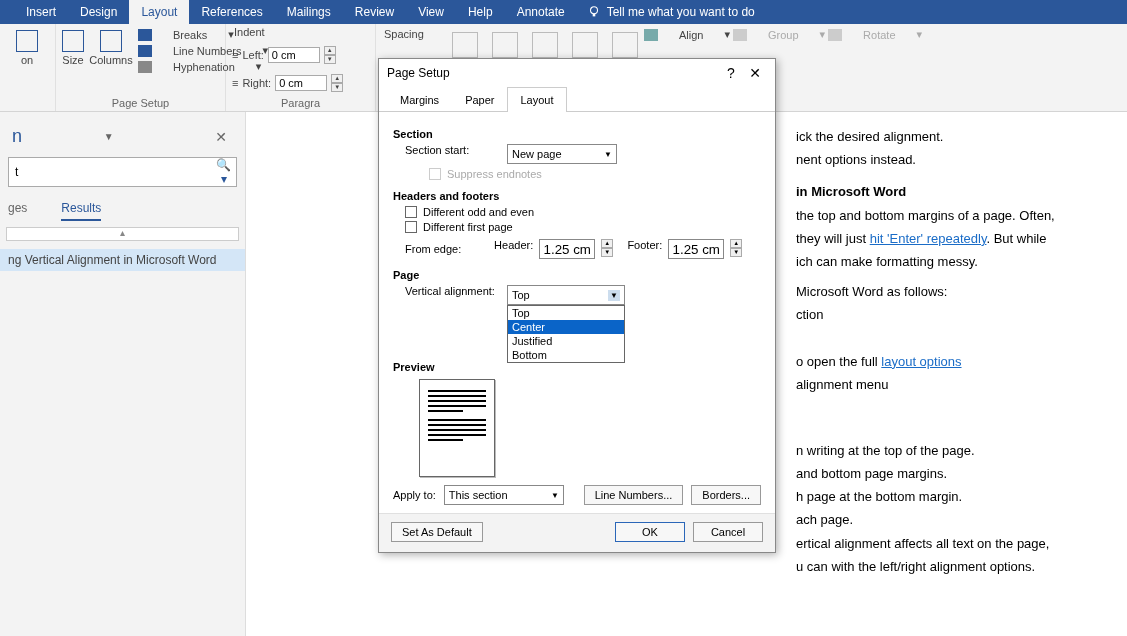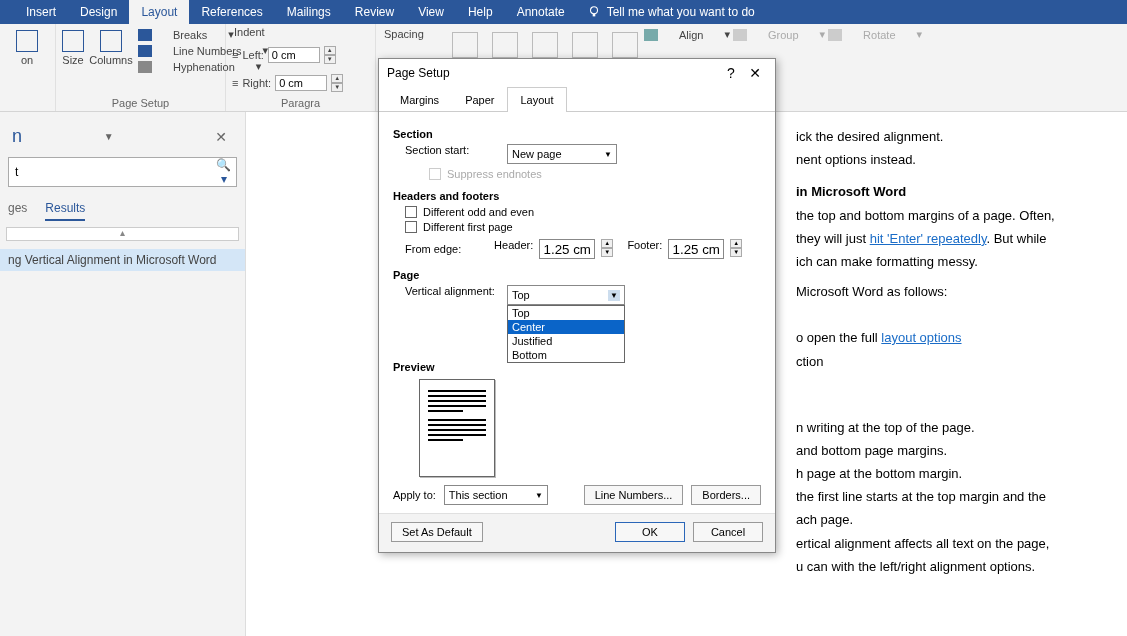--- a/index.html
+++ b/index.html
@@ -34,21 +34,21 @@
 .doc-area .boldline { font-weight: bold; }
 .doc-area .list-item { margin-left: 0; }
 
 .nav-pane { position: absolute; top: 112px; left: 0; width: 246px; bottom: 0; background: #f3f3f3; border-right: 1px solid #ddd; }
 .nav-header { display: flex; align-items: center; padding: 14px 12px 2px; font-size: 18px; color: #2b579a; }
 .nav-close { margin-left: auto; font-size: 14px; color: #666; padding: 2px 6px; }
 .nav-chevron { margin-left: auto; margin-right: 14px; font-size: 10px; color: #666; }
 .nav-search { margin: 8px 8px; display: flex; align-items: center; border: 1px solid #aaa; background: #fff; }
 .nav-search input { flex: 1; border: none; padding: 3px 6px; font-size: 12px; outline: none; }
 .nav-search .search-btn { width: 24px; text-align: center; color: #2b579a; font-size: 12px; }
-.nav-tabs { display: flex; gap: 18px; padding: 6px 8px 2px; font-size: 12px; }
+.nav-tabs { display: flex; gap: 34px; padding: 6px 8px 2px; font-size: 12px; }
 .nav-tabs span { color: #666; padding-bottom: 4px; }
 .nav-tabs span.active { color: #2b579a; border-bottom: 2px solid #2b579a; }
 .nav-result-bar { margin: 4px 6px; height: 14px; background: #fff; border: 1px solid #ccc; position: relative; }
 .nav-result-bar::after { content: "▴"; position: absolute; left: 50%; top: -1px; font-size: 10px; color: #888; transform: translateX(-50%); }
 .nav-list { padding: 4px 0; font-size: 12px; }
 .nav-item { padding: 4px 8px; color: #444; white-space: nowrap; overflow: hidden; }
 .nav-item.selected { background: #d4e6f7; }
 
 .dialog { position: absolute; top: 58px; left: 378px; width: 398px; background: #fff; border: 1px solid #888; box-shadow: 2px 2px 8px rgba(0,0,0,.3); font-size: 11px; color: #000; }
 .dialog-title { display: flex; align-items: center; padding: 6px 8px; font-size: 12px; }
@@ -200,26 +200,26 @@
 </div>
 
 <div class="doc-area">
   <p style="margin-left:530px">ick the desired alignment.</p>
   <p style="margin-left:530px">nent options instead.</p>
   <p class="boldline" style="margin-left:530px;margin-top:14px">in Microsoft Word</p>
   <p style="margin-left:530px">the top and bottom margins of a page. Often,</p>
   <p style="margin-left:530px"><span>they will just </span><span class="link">hit 'Enter' repeatedly</span><span>. But while</span></p>
   <p style="margin-left:530px">ich can make formatting messy.</p>
   <p style="margin-left:530px;margin-top:12px"> Microsoft Word as follows:</p>
+  <p style="margin-left:530px">ction</p>
   <p style="margin-left:530px;margin-top:28px"><span>o open the full </span><span class="link">layout options</span></p>
-  <p style="margin-left:530px">ction</p>
+  <p style="margin-left:530px">alignment menu</p>
   <p class="list-item" style="margin-left:530px;margin-top:48px">n writing at the top of the page.</p>
   <p class="list-item" style="margin-left:530px"> and bottom page margins.</p>
   <p class="list-item" style="margin-left:530px">h page at the bottom margin.</p>
-  <p class="list-item" style="margin-left:530px">the first line starts at the top margin and the</p>
   <p class="list-item" style="margin-left:530px">ach page.</p>
   <p style="margin-left:530px">ertical alignment affects all text on the page,</p>
   <p style="margin-left:530px">u can with the left/right alignment options.</p>
 </div>
 
 <div class="dialog">
   <div class="dialog-title">
     <span>Page Setup</span>
     <span class="flex-spacer"></span>
     <span class="help-btn">?</span>
@@ -299,21 +299,21 @@
         <div class="line short"></div>
       <div class="line" style="margin-top:4px"></div>
         <div class="line"></div>
         <div class="line"></div>
         <div class="line"></div>
         <div class="line short"></div>
     </div>
 
     <div class="bottom-row">
       <span>Apply to:</span>
-      <div class="dlg-select" style="width:104px">
+      <div class="dlg-select" style="width:120px">
           <span>This section</span>
           <span class="sel-arrow">▼</span>
         </div>
       <span style="flex:1"></span>
       <button class="btn">Line Numbers...</button>
       <button class="btn">Borders...</button>
     </div>
   </div>
   <div class="dialog-footer">
     <button class="btn">Set As Default</button>

